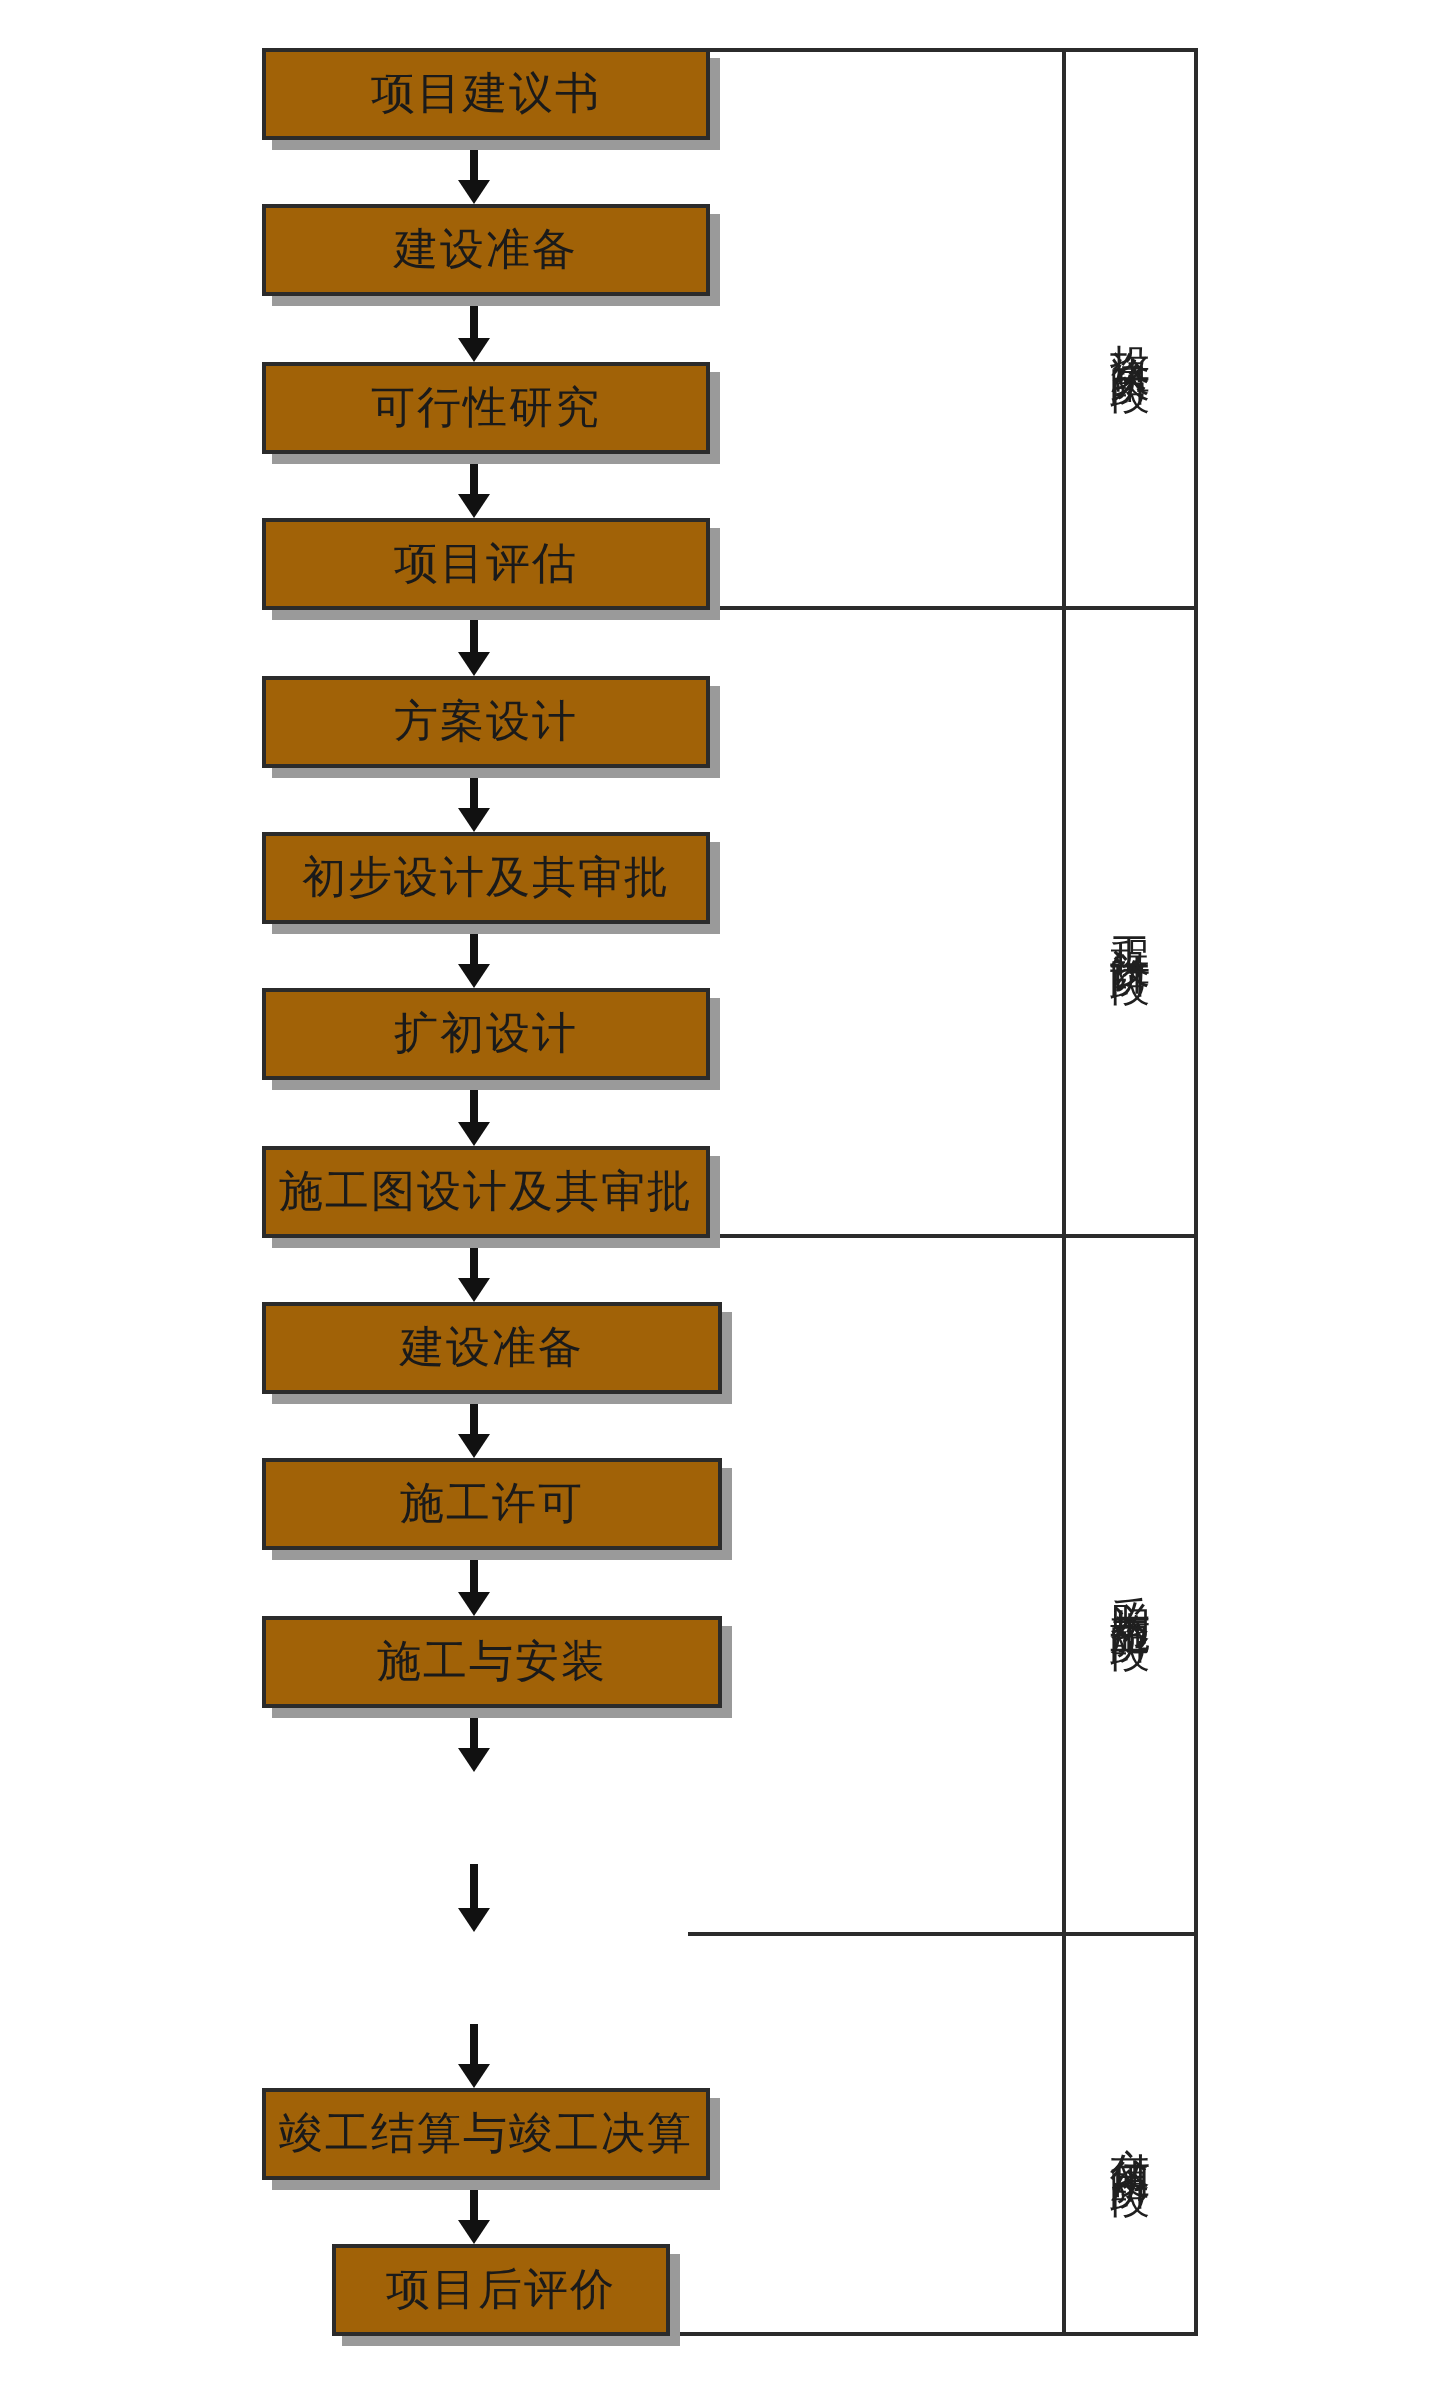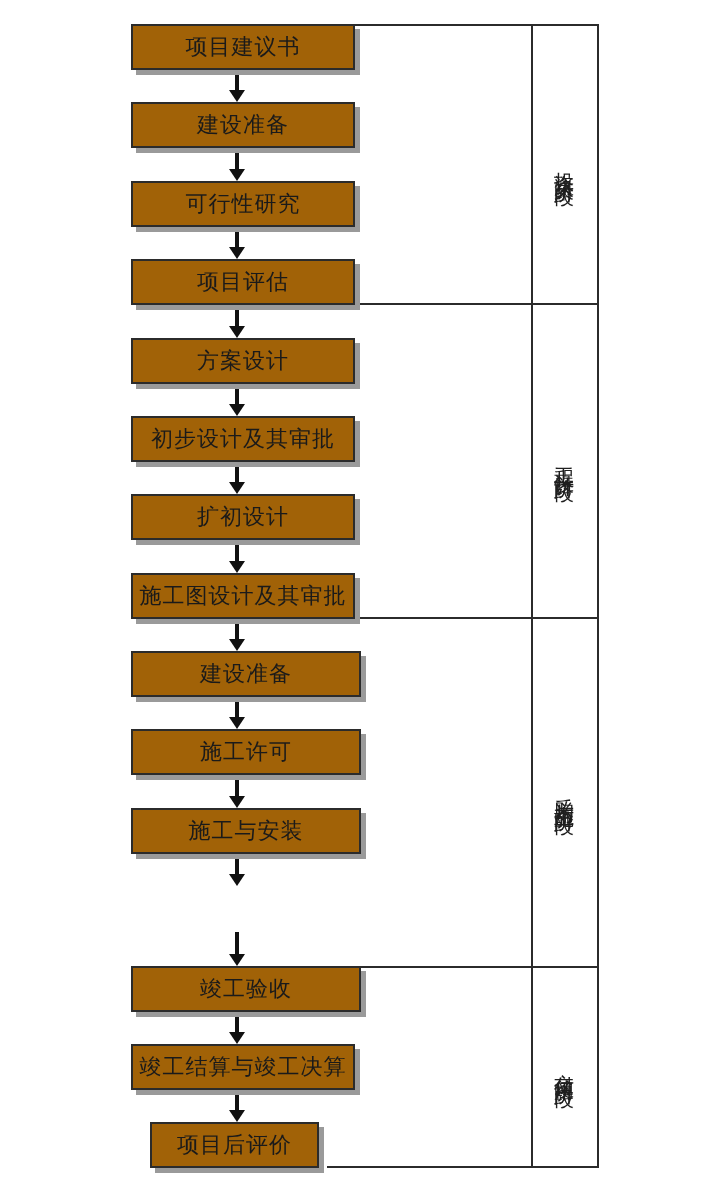--- a/index.html
+++ b/index.html
@@ -24,21 +24,21 @@
     display:flex;align-items:center;justify-content:center;
     font-size:22px;letter-spacing:1px;
     white-space:nowrap;
     z-index:3;
   }
   .s0{top:24px}.s1{top:102px}.s2{top:181px}.s3{top:259px}
   .s4{top:338px}.s5{top:416px}.s6{top:494px}.s7{top:573px}
   .s8{top:651px}.s9{top:729px}.s10{top:808px}.s11{top:886px}
   .s12{top:966px}.s13{top:1044px}
   .s8,.s9,.s10,.s11,.s12{width:230px}
-  .s14{top:1122px;left:150px;width:169px}
+  .s14{top:1122px;left:166px;width:169px}
 
   
   .arrow{position:absolute;left:229px;width:16px;z-index:2;
          display:flex;flex-direction:column;align-items:center;}
   .arrow .stem{width:4px;background:#111;flex:1 1 auto;}
   .arrow .head{width:0;height:0;flex:0 0 auto;
     border-left:8px solid transparent;
     border-right:8px solid transparent;
     border-top:12px solid #111;}
   .a0{top:70px;height:32px}.a1{top:148px;height:33px}
@@ -82,21 +82,20 @@
   <div class="step s1">建设准备</div>
   <div class="step s2">可行性研究</div>
   <div class="step s3">项目评估</div>
   <div class="step s4">方案设计</div>
   <div class="step s5">初步设计及其审批</div>
   <div class="step s7">施工图设计及其审批</div>
   <div class="step s6">扩初设计</div>
   <div class="step s8">建设准备</div>
   <div class="step s9">施工许可</div>
   <div class="step s10">施工与安装</div>
-  <div class="step s12">竣工验收</div>
   <div class="step s13">竣工结算与竣工决算</div>
   <div class="step s14">项目后评价</div>
 
   <div class="arrow a0">
       <div class="stem"></div>
       <div class="head"></div>
     </div>
   <div class="arrow a1">
       <div class="stem"></div>
       <div class="head"></div>

